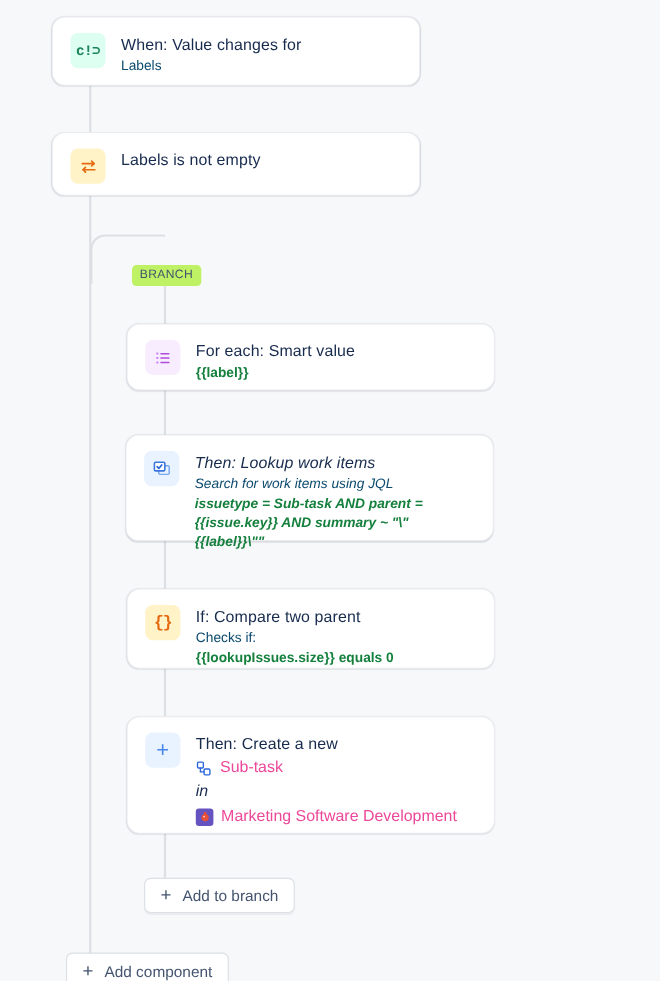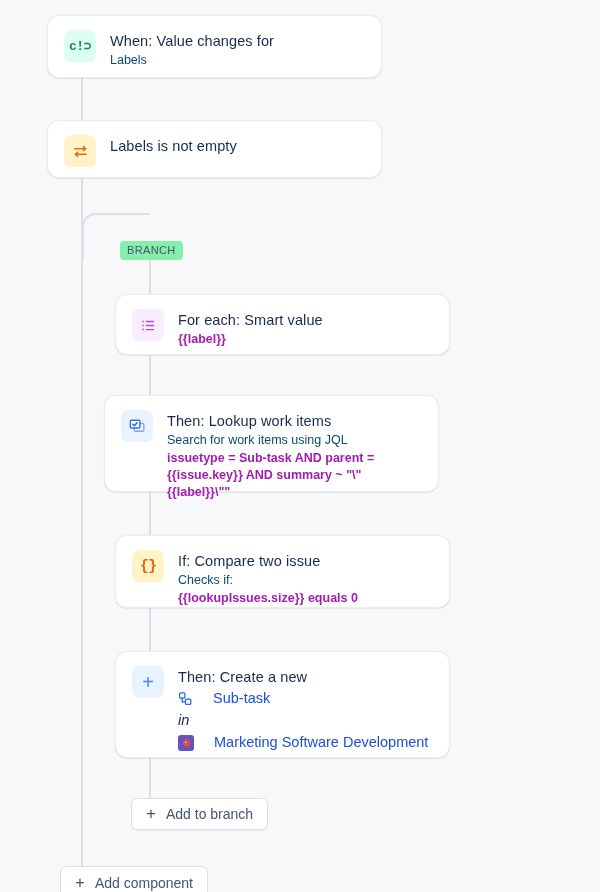--- a/index.html
+++ b/index.html
@@ -60,21 +60,21 @@
     font-weight: 400;
     letter-spacing: .1px;
   }
   .card-sub {
     font-size: 12.5px;
     line-height: 17px;
     color: #0c4a6e;
     margin-top: 1px;
   }
   .card-sub.strong {
-    color: #a21caf;
+    color: #15803d;
     font-weight: 700;
   }
 
   
   .tile-green  { background: #dcfff1; }
   .tile-yellow { background: #fff3c7; }
   .tile-purple { background: #f8ecff; }
   .tile-blue   { background: #e9f2ff; }
 
   .glyph-trigger {
@@ -94,39 +94,39 @@
   .glyph-plus {
     font-size: 20px;
     font-weight: 300;
     color: #4688ec;
     line-height: 1;
   }
 
   
   .branch-badge {
     position: absolute;
-    background: #86efac;
+    background: #bef264;
     color: #44546f;
     border-radius: 4px;
     font-size: 11px;
     letter-spacing: .35px;
     line-height: 18px;
     padding: 0 7px;
     height: 19px;
     font-weight: 400;
   }
 
   
   .inline-row {
     display: flex;
     align-items: center;
-    gap: 20px;
+    gap: 7px;
     font-size: 14.5px;
     line-height: 21px;
-    color: #1d4ed8;
+    color: #ec4899;
     margin-top: 1px;
   }
   .plain-row {
     font-size: 14.5px;
     line-height: 21px;
     color: #172b4d;
     margin-top: 1px;
     font-style: italic;
   }
   .proj-avatar {
@@ -210,41 +210,41 @@
         <rect x="8" y="11.1" width="12" height="1.9" rx=".9" fill="#ae4cdb"></rect>
         <rect x="8" y="16.8" width="12" height="1.9" rx=".9" fill="#ae4cdb"></rect>
       </svg>
     </div>
     <div class="card-body">
       <div class="card-title">For each: Smart value</div>
       <div class="card-sub strong">{{label}}</div>
     </div>
   </div>
 
-  <div class="card" style="left:104px; top:395px; width:335px; height:97px;">
+  <div class="card" style="left:114px; top:395px; width:335px; height:97px;font-style:italic;">
     <div class="card-icon tile-blue">
       <svg width="19" height="19" viewBox="0 0 24 24">
         <rect x="8" y="8" width="12" height="10" rx="1.6" fill="none" stroke="#7aa8ef" stroke-width="1.7"></rect>
         <rect x="3" y="4" width="12" height="10" rx="1.6" fill="#ffffff" stroke="#3b74dd" stroke-width="1.8"></rect>
         <path d="M6.1 9.1l2 2 3.3-3.9" fill="none" stroke="#2a66d9" stroke-width="1.9" stroke-linecap="round" stroke-linejoin="round"></path>
       </svg>
     </div>
     <div class="card-body">
       <div class="card-title">Then: Lookup work items</div>
       <div class="card-sub">Search for work items using JQL</div>
       <div class="card-sub strong">issuetype = Sub-task AND parent = {{issue.key}} AND summary ~ "\"{{label}}\""</div>
     </div>
   </div>
 
   <div class="card" style="left:115px; top:535px; width:335px; height:73px;">
     <div class="card-icon tile-yellow">
       <span class="glyph-brace">{}</span>
     </div>
     <div class="card-body">
-      <div class="card-title">If: Compare two issue</div>
+      <div class="card-title">If: Compare two parent</div>
       <div class="card-sub">Checks if:</div>
       <div class="card-sub strong">{{lookupIssues.size}} equals 0</div>
     </div>
   </div>
 
   <div class="card" style="left:115px; top:651px; width:335px; height:107px;">
     <div class="card-icon tile-blue">
       <span class="glyph-plus">+</span>
     </div>
     <div class="card-body">

